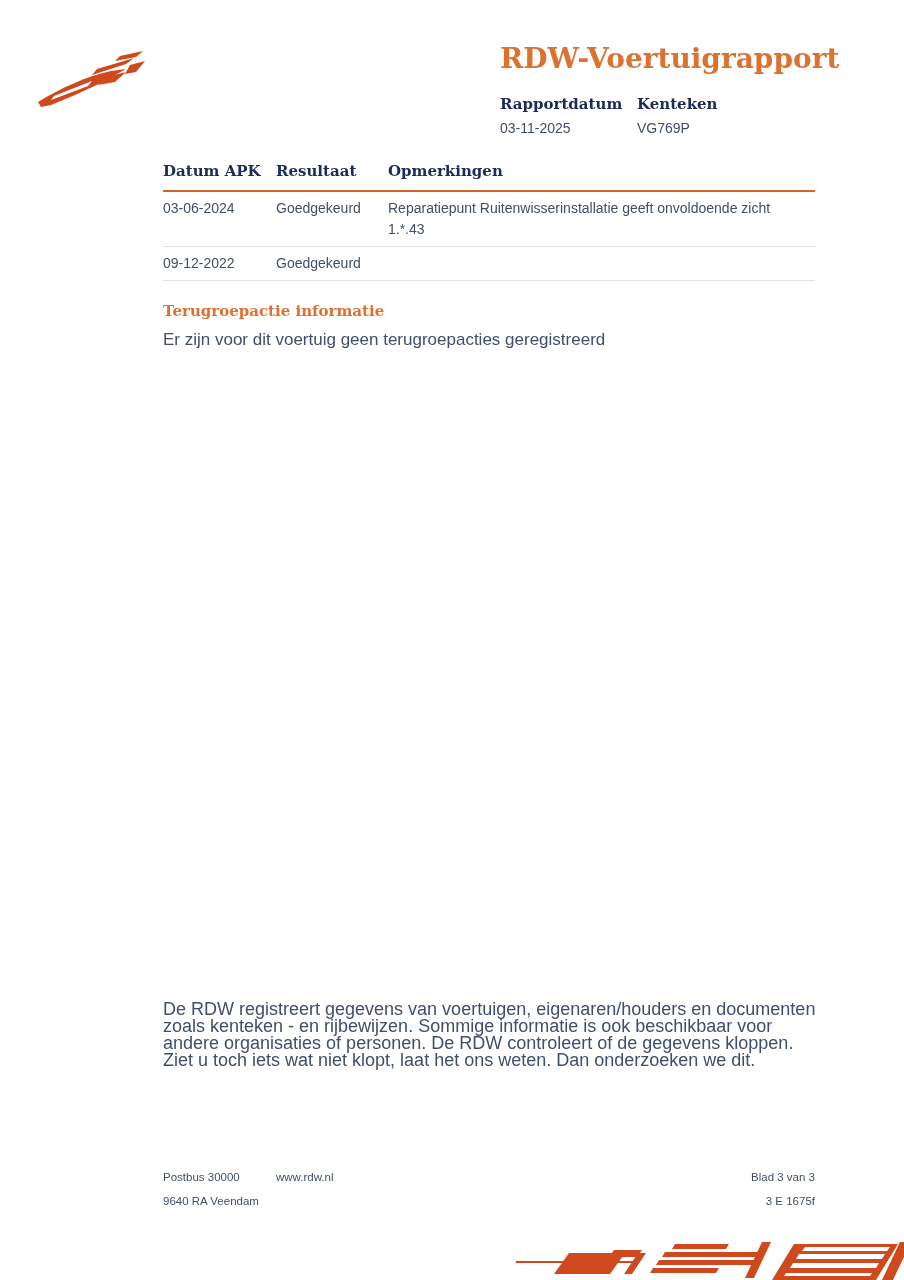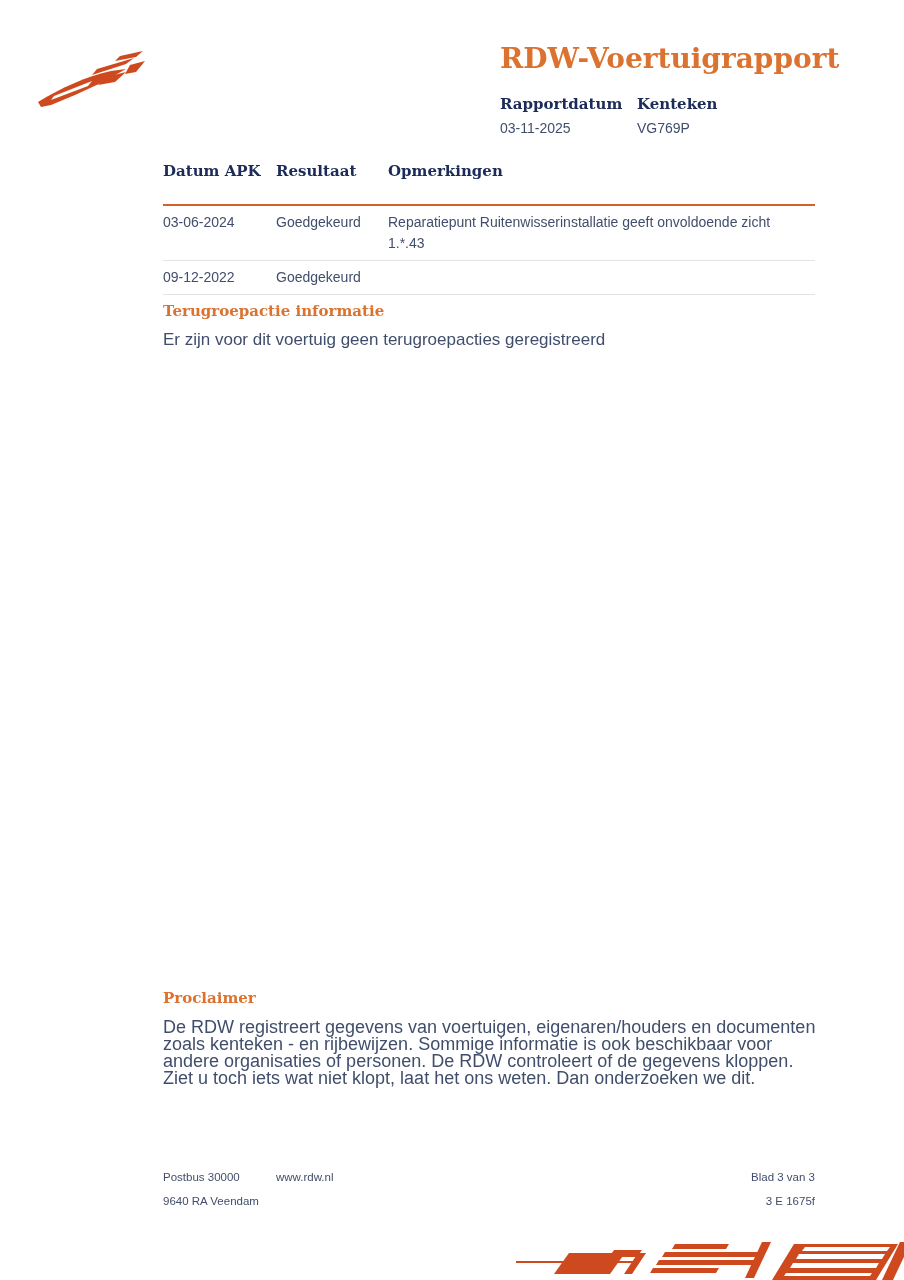--- a/index.html
+++ b/index.html
@@ -46,21 +46,21 @@
     position:absolute;left:163px;top:158px;width:652px;
     border-collapse:collapse;table-layout:fixed;
   }
   .apk-table col.c1{width:113px;}
   .apk-table col.c2{width:112px;}
   .apk-table col.c3{width:427px;}
   .apk-table th{
     text-align:left;
     font-family:"DejaVu Serif", serif;font-weight:bold;
     font-size:15px;color:var(--heading-navy);
-    padding:4px 0 24px 0;
+    padding:4px 0 10px 0;
     border-bottom:2px solid var(--rule-orange);
   }
   .apk-table td{
     font-size:14px;line-height:21px;color:var(--body-text);
     padding:6px 6px 6px 0;vertical-align:top;
     border-bottom:1px solid var(--divider-gray);
   }
   
   .section-heading{
     font-family:"DejaVu Serif", serif;font-weight:bold;
@@ -139,21 +139,20 @@
       </tr>
     </tbody>
   </table>
 
   <div class="recall-section">
     <div class="section-heading">Terugroepactie informatie</div>
     <div class="section-body">Er zijn voor dit voertuig geen terugroepacties geregistreerd</div>
   </div>
 
   <div class="proclaimer-section">
-    <div class="section-heading">Proclaimer</div>
     <div class="section-body">De RDW registreert gegevens van voertuigen, eigenaren/houders en documenten zoals kenteken - en rijbewijzen. Sommige informatie is ook beschikbaar voor andere organisaties of personen. De RDW controleert of de gegevens kloppen. Ziet u toch iets wat niet klopt, laat het ons weten. Dan onderzoeken we dit.</div>
   </div>
 
   <div class="footer">
     <div class="f-col1">
       <div class="f-line">Postbus 30000</div>
       <div class="f-line">9640 RA Veendam</div>
     </div>
     <div class="f-col2">
       <div class="f-line"><a href="#">www.rdw.nl</a></div>

